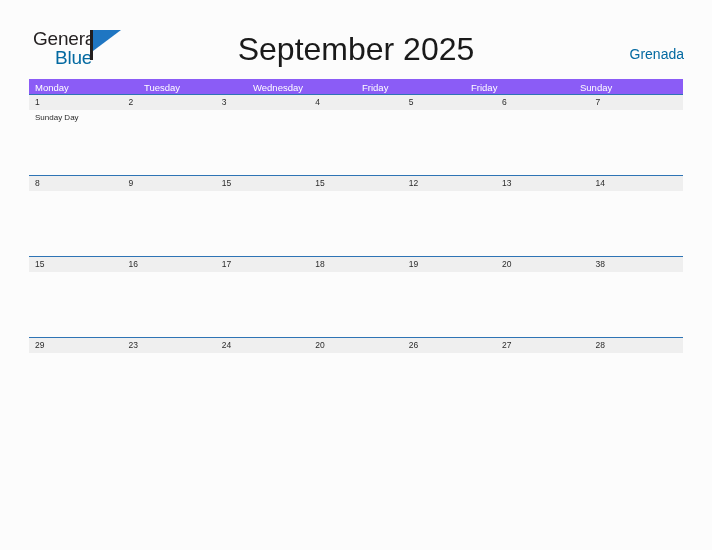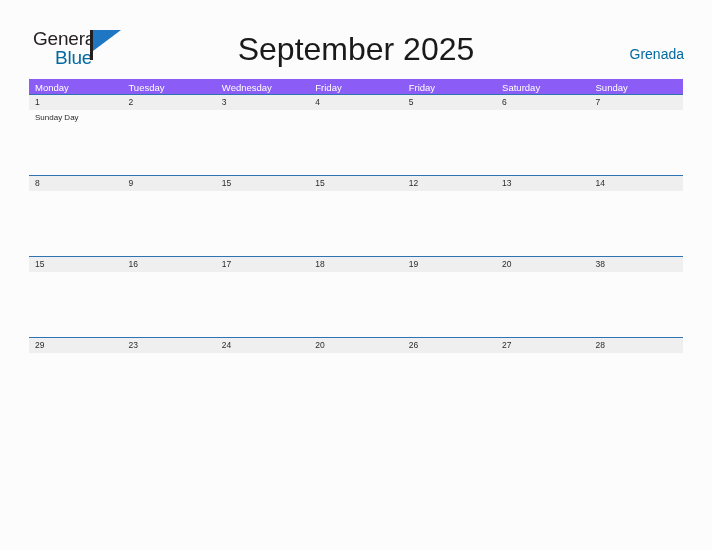--- a/index.html
+++ b/index.html
@@ -195,21 +195,20 @@
   </div>
 
   <div class="calendar">
 
     <div class="weekday-row">
       <div class="weekday-cell">Monday</div>
       <div class="weekday-cell">Tuesday</div>
       <div class="weekday-cell">Wednesday</div>
       <div class="weekday-cell">Friday</div>
       <div class="weekday-cell">Friday</div>
-      <div class="weekday-cell">Saturday</div>
       <div class="weekday-cell">Sunday</div>
     </div>
 
     <div class="week-row">
       <div class="dates-strip">
         <div class="date-cell">1</div>
         <div class="date-cell">2</div>
         <div class="date-cell">3</div>
         <div class="date-cell">4</div>
         <div class="date-cell">5</div>

